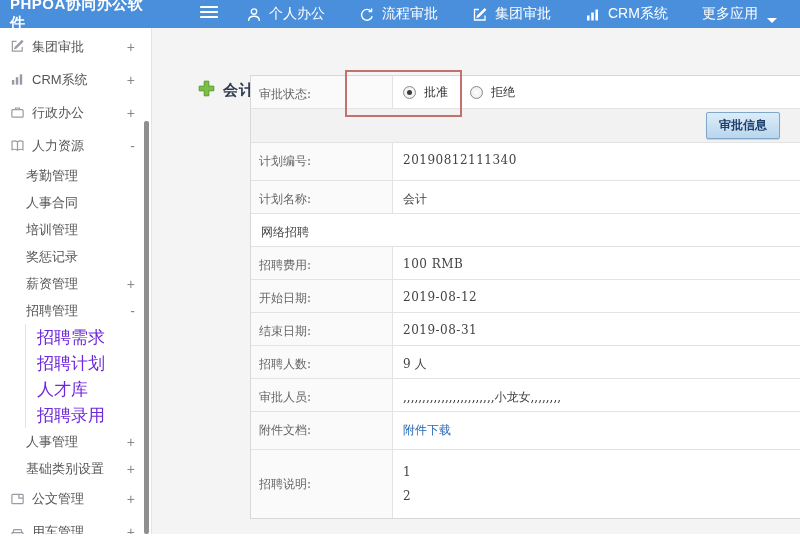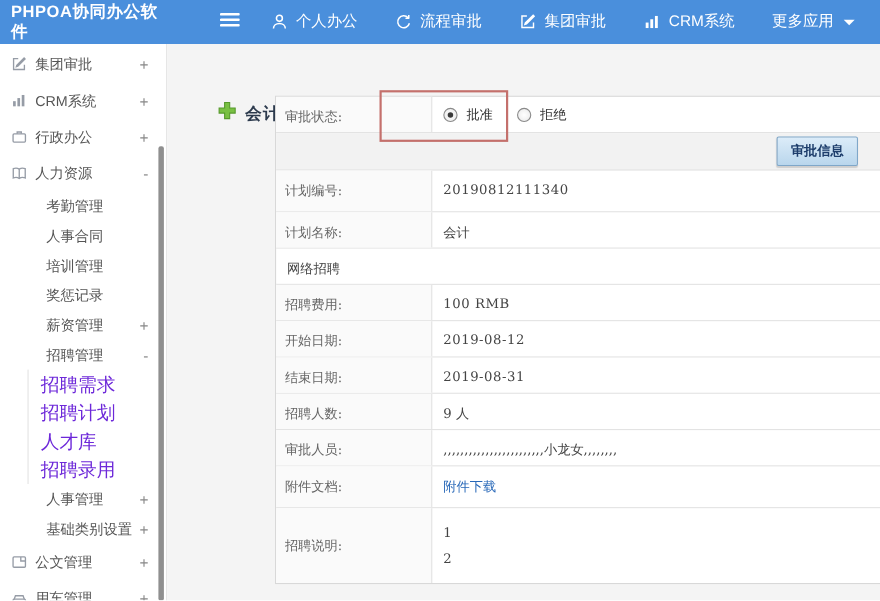--- a/index.html
+++ b/index.html
@@ -1,37 +1,37 @@
 <!DOCTYPE html>
 <html><head>
 <meta charset="utf-8">
 <style>
   * { margin:0; padding:0; box-sizing:border-box; }
   html,body { width:800px; height:546px; overflow:hidden; }
   body { font-family:"Liberation Sans","DejaVu Sans",sans-serif; background:#fff; position:relative; }
 
   
-  .topbar { height:40px; background:#4a8fdc; display:flex; align-items:center; color:#fff; }
+  .topbar { height:28px; background:#4a8fdc; display:flex; align-items:center; color:#fff; }
   .logo { font-size:15px; font-weight:bold; padding-left:10px; width:152px; letter-spacing:.5px; }
   .hamburger { margin-left:48px; cursor:pointer; display:flex; align-items:center; }
   .topnav { display:flex; align-items:center; margin-left:28px; gap:34px; }
-  .topnav-item { display:flex; align-items:center; gap:7px; font-size:14px; cursor:pointer; white-space:nowrap; }
+  .topnav-item { display:flex; align-items:flex-end; gap:7px; font-size:14px; cursor:pointer; white-space:nowrap; }
   .topnav-item svg { display:block; }
   .caret-down { width:0; height:0; border-left:5px solid transparent; border-right:5px solid transparent; border-top:5px solid #fff; margin-left:2px; }
 
   
   .container { display:flex; height:506px; }
 
   
   .sidebar { width:152px; background:#fff; border-right:1px solid #e4e4e4; position:relative; overflow:hidden; padding-top:2px; }
   .side-item { display:flex; align-items:center; color:#555; cursor:pointer; }
   .side-item .toggle { margin-left:auto; margin-right:16px; color:#888; font-size:14px; font-weight:normal; }
   .lv1 { height:33px; padding-left:10px; font-size:13px; }
   .lv1 .sicon { margin-right:7px; display:flex; }
-  .lv2 { height:27px; padding-left:26px; font-size:13px;margin-left:16px; }
+  .lv2 { height:27px; padding-left:26px; font-size:13px; }
   .subgroup { margin-left:25px; border-left:1px solid #e3e3e3; }
   .lv3 { height:26px; padding-left:11px; font-size:17px; color:#6d28d9; }
   .side-scrollthumb { position:absolute; right:2px; top:93px; width:5px; height:413px; background:#8f8f8f; border-radius:2px; }
 
   
   .main { flex:1; background:#f4f4f4; position:relative; }
   .page-title { position:absolute; left:46px; top:52px; display:flex; align-items:center; gap:8px; }
   .page-title .ttl { font-size:15px; font-weight:bold; color:#2c3a4d; letter-spacing:1px; }
 
   .detail-table { position:absolute; left:58px; top:47px; width:583px; background:#fff; border:1px solid #d8d8d8; font-family:"DejaVu Serif","Liberation Serif",serif;margin-left:40px; }

